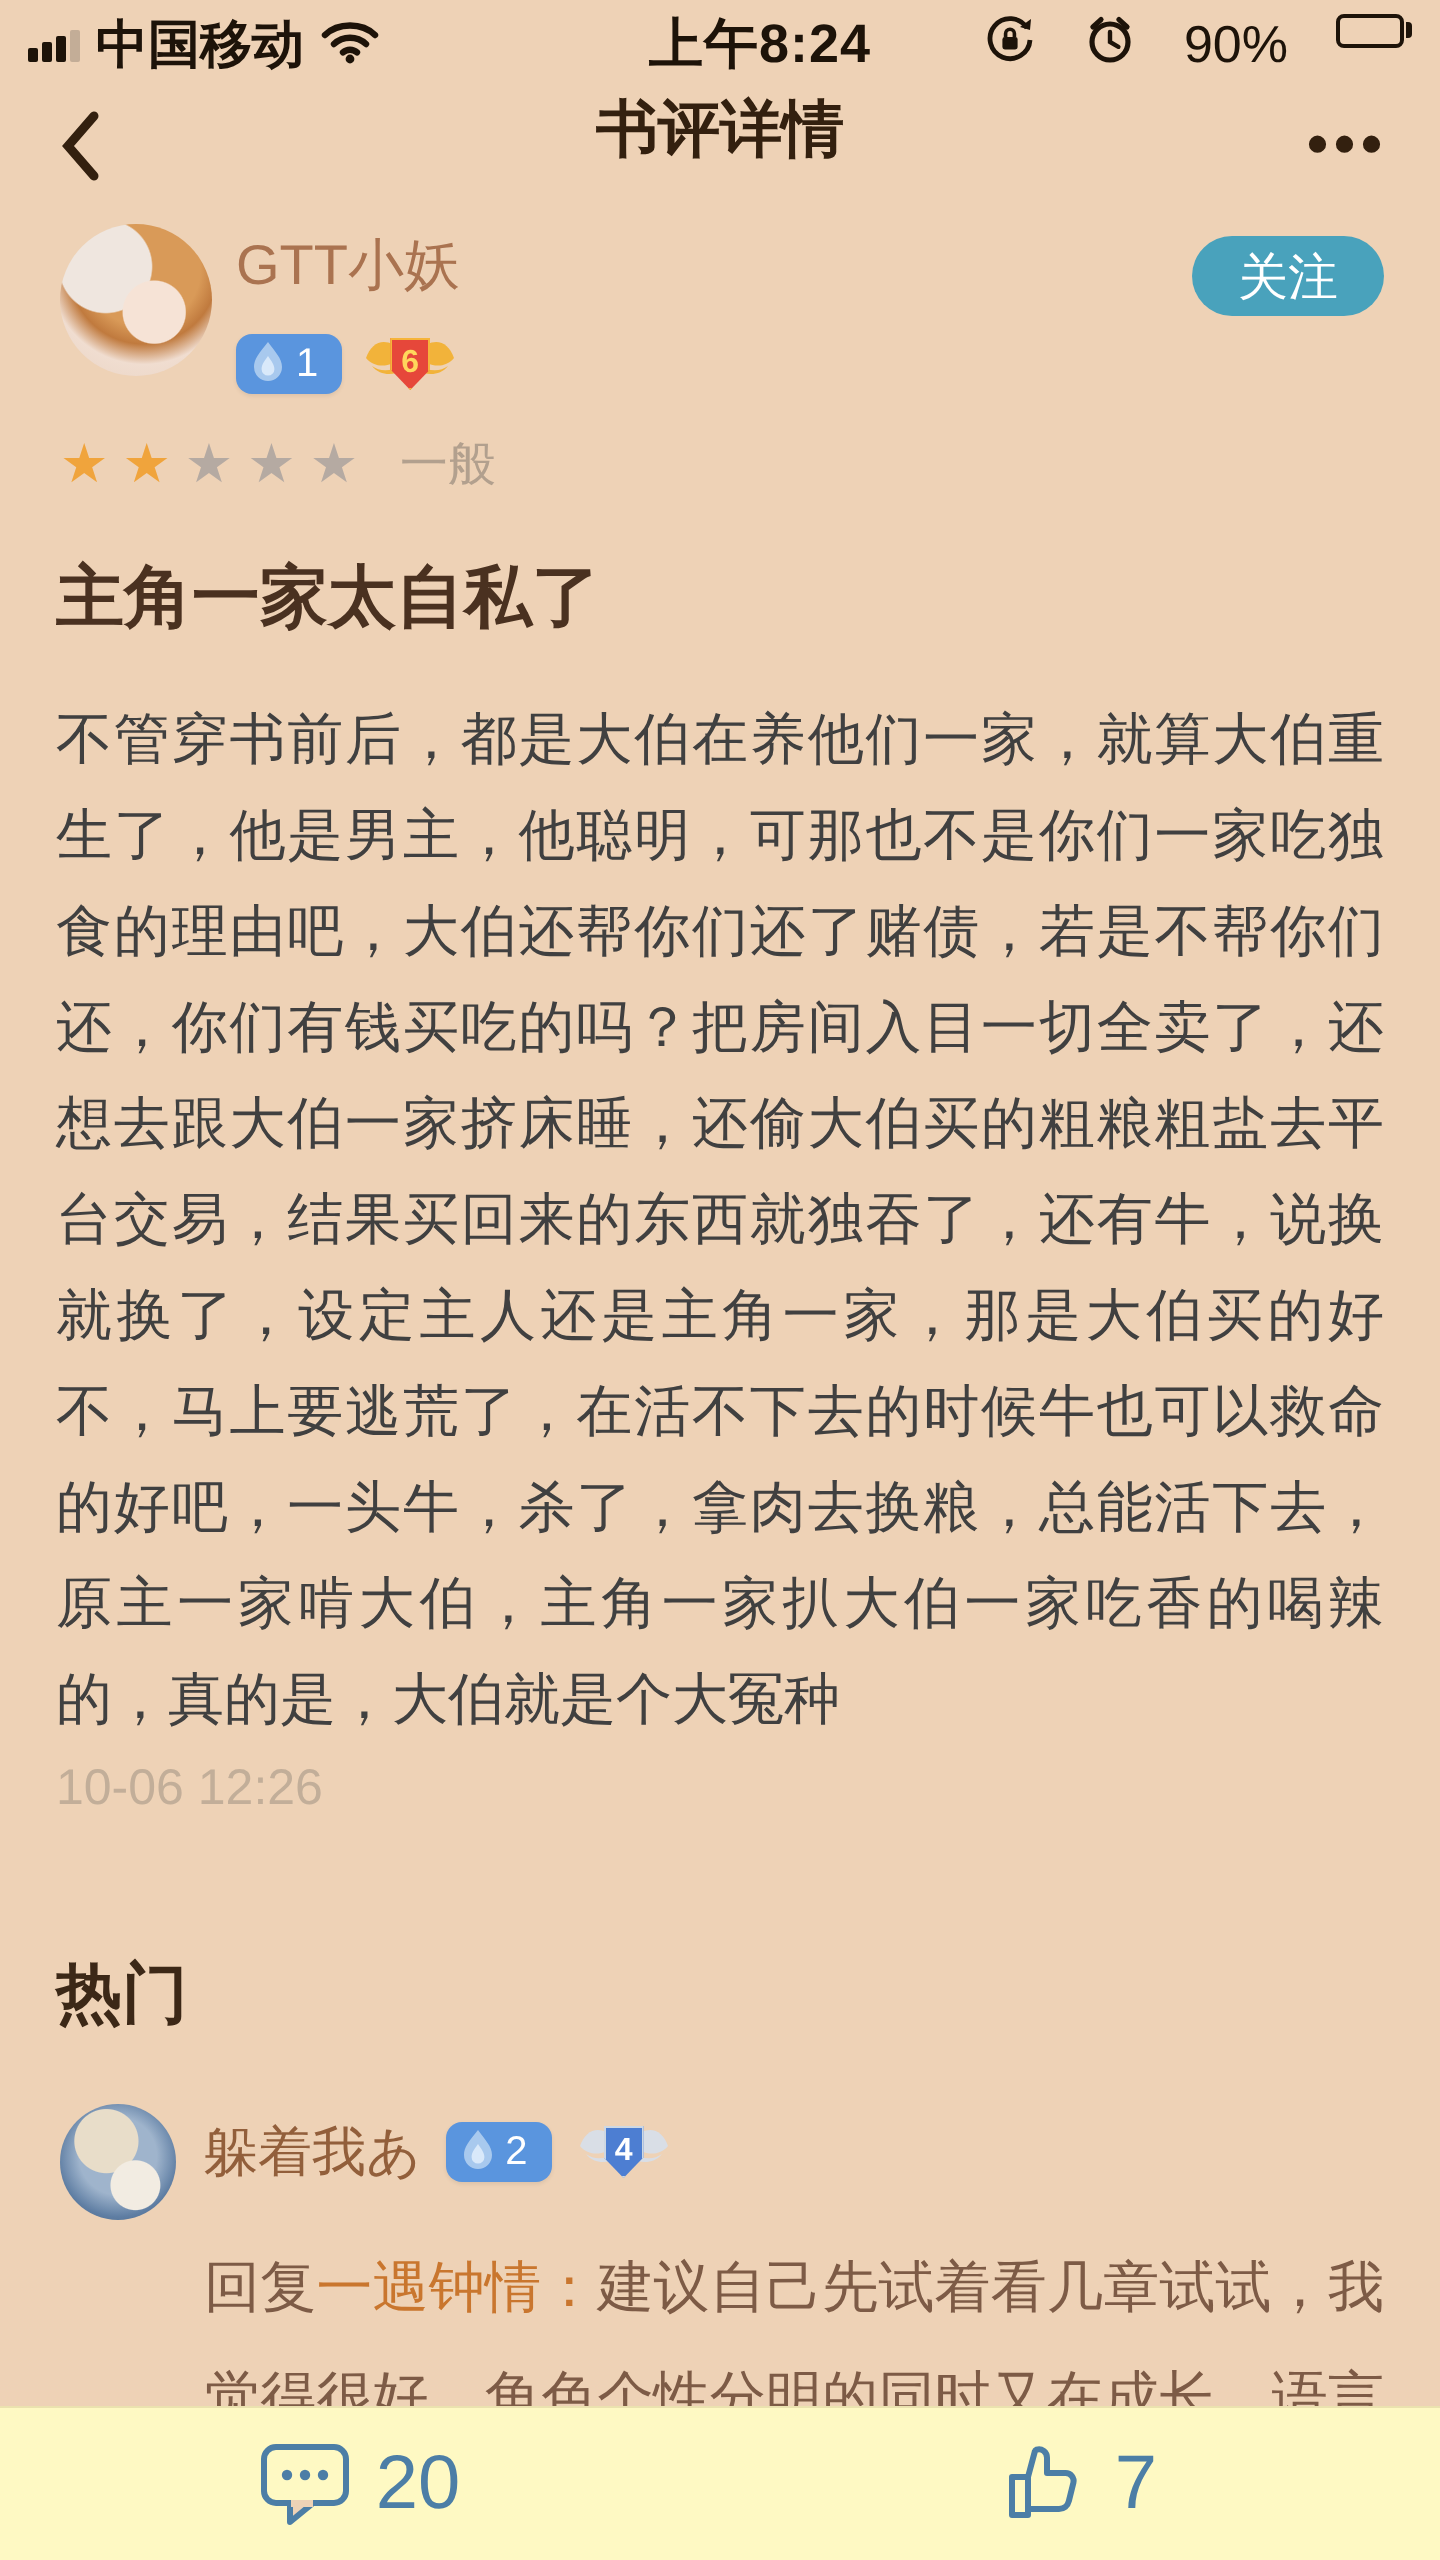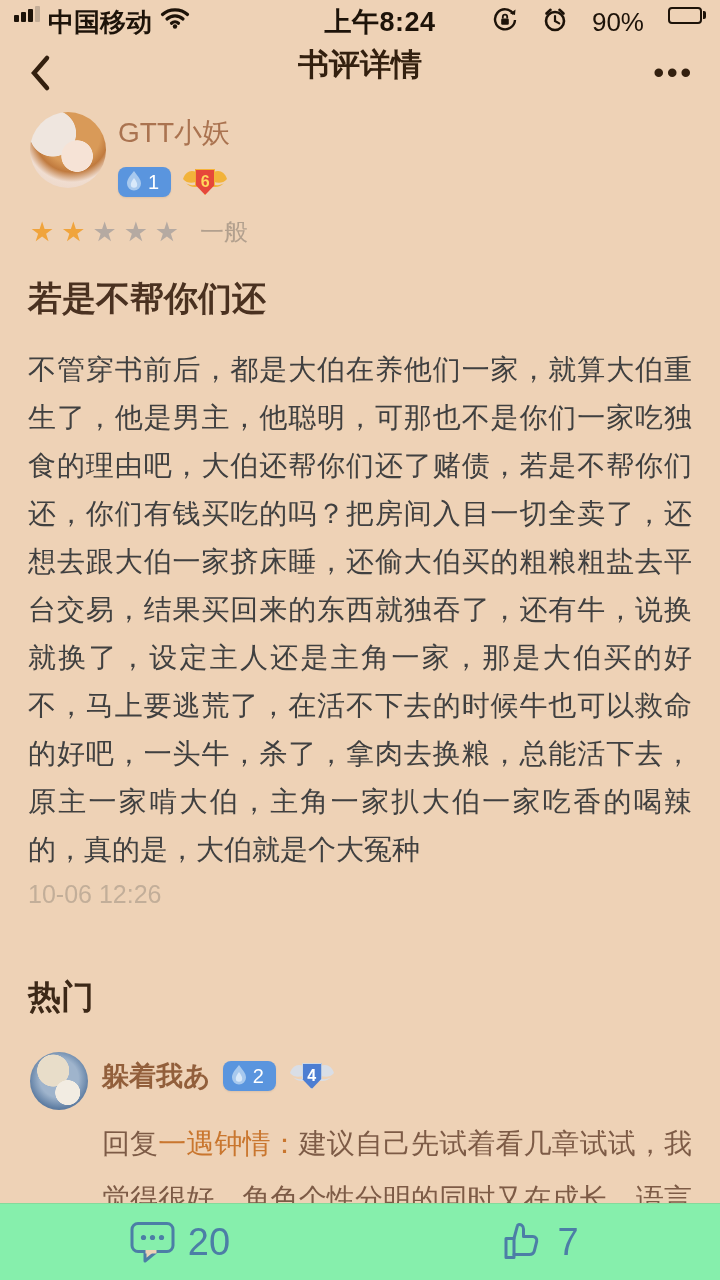--- a/index.html
+++ b/index.html
@@ -9,21 +9,21 @@
     font-family:"Liberation Sans","DejaVu Sans",sans-serif;
     position:relative;overflow:hidden;
     color:#3f2a1b;
     -webkit-font-smoothing:antialiased;
   }
   
   .status-bar{
     height:44px;display:flex;align-items:center;
     padding:0 14px;position:relative;
   }
-  .sb-left{display:flex;align-items:flex-start;gap:8px;}
+  .sb-left{display:flex;align-items:center;gap:8px;}
   .signal{display:flex;align-items:flex-end;gap:2px;height:17px;}
   .signal i{display:block;width:5px;background:#1d1309;border-radius:1px;}
   .signal i:nth-child(1){height:7px;}
   .signal i:nth-child(2){height:10px;}
   .signal i:nth-child(3){height:13px;}
   .signal i:nth-child(4){height:16px;background:#c3ad97;}
   .carrier{font-size:26px;font-weight:600;color:#1d1309;}
   .sb-time{
     position:absolute;left:50%;transform:translateX(-50%);
     font-size:27px;font-weight:700;color:#1d1309;letter-spacing:.5px;margin-left:20px;
@@ -98,31 +98,31 @@
   .avatar-sm{
     width:58px;height:58px;border-radius:50%;flex:0 0 auto;margin-left:2px;
     background:
       radial-gradient(circle at 65% 70%, #f2ece2 0 22%, transparent 23%),
       radial-gradient(circle at 40% 32%, #e8ddc9 0 30%, transparent 31%),
       radial-gradient(circle at 50% 45%, #9fb4cc 0 45%, #5f7ea3 70%, #3e5a7e 100%);
     cursor:pointer;
   }
   .comment-main{margin-left:14px;flex:1;}
   .comment-head{display:flex;align-items:center;gap:12px;margin-top:6px;}
-  .comment-name{font-size:27px;font-weight:700;color:#925f3b;cursor:pointer;}
+  .comment-name{font-size:27px;font-weight:400;color:#925f3b;cursor:pointer;}
   .comment-text{
     margin-top:22px;font-size:28px;line-height:55px;color:#7d5b46;text-align:justify;
   }
   .reply-link{color:#c9762e;cursor:pointer;}
   
   .bottom-bar{
     position:absolute;left:0;right:0;bottom:0;height:76px;
     display:flex;align-items:center;
     border-top:1px solid rgba(120,90,60,.14);
-    background:#86efac;
+    background:#fef9c3;
   }
   .bar-group{width:50%;display:flex;align-items:center;justify-content:center;gap:12px;cursor:pointer;}
   .bar-count{font-size:38px;color:#4c7ea6;}
 </style>
 </head>
 <body>
 
 <div class="status-bar">
   <div class="sb-left">
     <span class="signal">
@@ -193,30 +193,31 @@
         <svg viewBox="0 0 48 32" width="48" height="32">
           <path d="M20 10 C13 2 5 4 2 13 C7 19 15 17 20 13 Z" fill="#f2b33a"></path>
           <path d="M20 16 C15 20 9 20 5 17 C9 22 16 22 20 19 Z" fill="#f2b33a"></path>
           <path d="M28 10 C35 2 43 4 46 13 C41 19 33 17 28 13 Z" fill="#f2b33a"></path>
           <path d="M28 16 C33 20 39 20 43 17 C39 22 32 22 28 19 Z" fill="#f2b33a"></path>
         </svg>
         <span class="shield red">6</span>
       </span>
     </div>
   </div>
+  <button class="follow-btn">关注</button>
 </div>
 
 <div class="rating-row">
   <span class="stars">
     <span class="on">★★</span><span class="off">★★★</span>
   </span>
   <span class="rating-label">一般</span>
 </div>
 
-<div class="review-title">若是不帮你们还</div>
+<div class="review-title">主角一家太自私了</div>
 <div class="review-body">不管穿书前后，都是大伯在养他们一家，就算大伯重生了，他是男主，他聪明，可那也不是你们一家吃独食的理由吧，大伯还帮你们还了赌债，若是不帮你们还，你们有钱买吃的吗？把房间入目一切全卖了，还想去跟大伯一家挤床睡，还偷大伯买的粗粮粗盐去平台交易，结果买回来的东西就独吞了，还有牛，说换就换了，设定主人还是主角一家，那是大伯买的好不，马上要逃荒了，在活不下去的时候牛也可以救命的好吧，一头牛，杀了，拿肉去换粮，总能活下去，原主一家啃大伯，主角一家扒大伯一家吃香的喝辣的，真的是，大伯就是个大冤种</div>
 <div class="timestamp">10-06 12:26</div>
 
 <div class="section-title">热门</div>
 
 <div class="comment">
   <div class="avatar-sm"></div>
   <div class="comment-main">
     <div class="comment-head">
       <span class="comment-name">躲着我あ</span>

